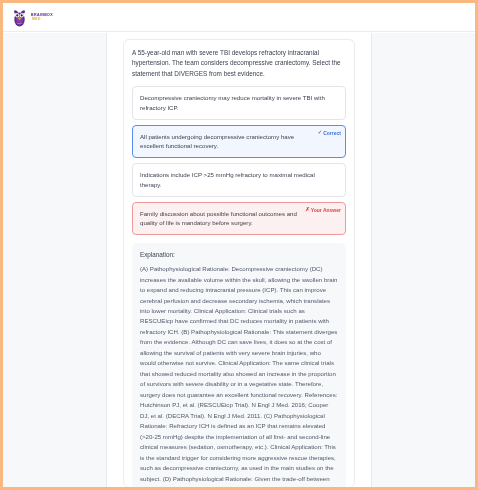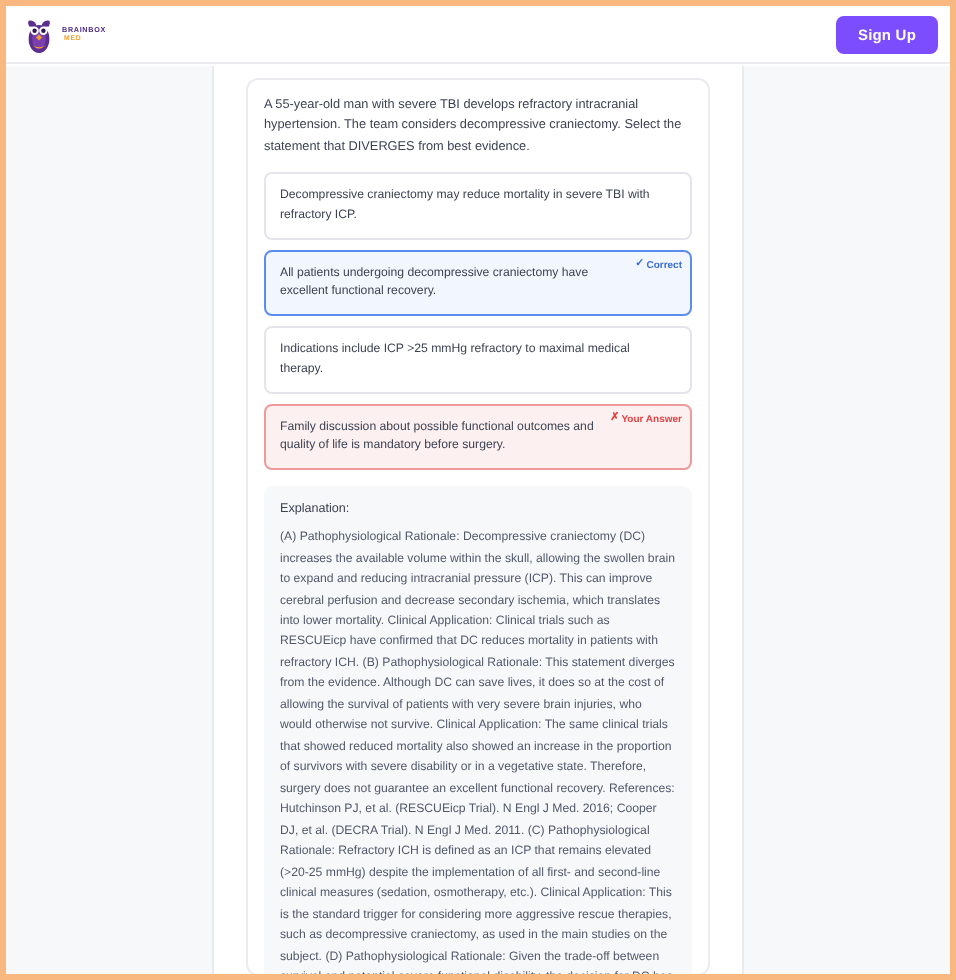--- a/index.html
+++ b/index.html
@@ -180,21 +180,20 @@
         <circle cx="10.7" cy="7.4" r="1.1" fill="#2d1452"></circle>
         <path d="M8.5 9.1 l1.5 1.6 -1.5 1.6 -1.5 -1.6 Z" fill="#f0a02a"></path>
         <path d="M5 14.5 q3.5 2.2 7 0 q-3.5 3.4 -7 0 Z" fill="#f0a02a"></path>
       </svg>
     </span>
     <span class="brand-text">
       <span class="brand-name">BRAINBOX</span>
       <span class="brand-sub">MED</span>
     </span>
   </div>
-  <button class="signup-btn">Sign Up</button>
 </div>
 
 <div class="page">
   <div class="gutter-left"></div>
   <div class="rail"></div>
 
   <div class="content-col">
     <div class="quiz-card">
 
       <div class="question-text">A 55-year-old man with severe TBI develops refractory intracranial hypertension. The team considers decompressive craniectomy. Select the statement that DIVERGES from best evidence.</div>

